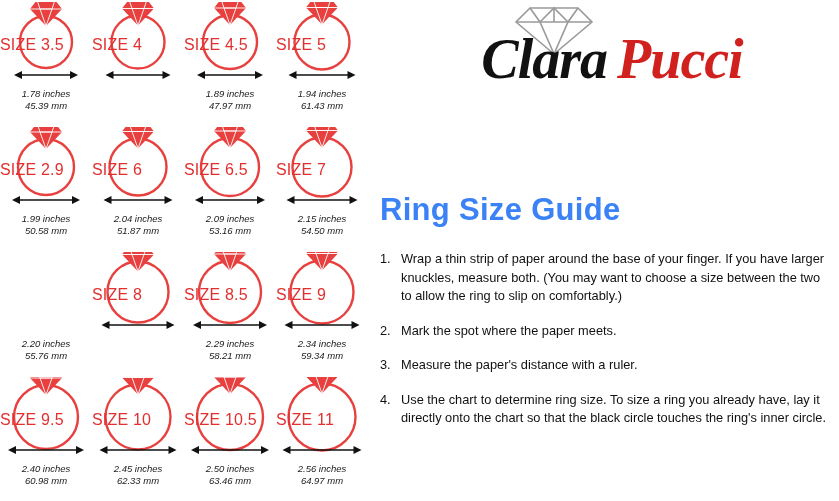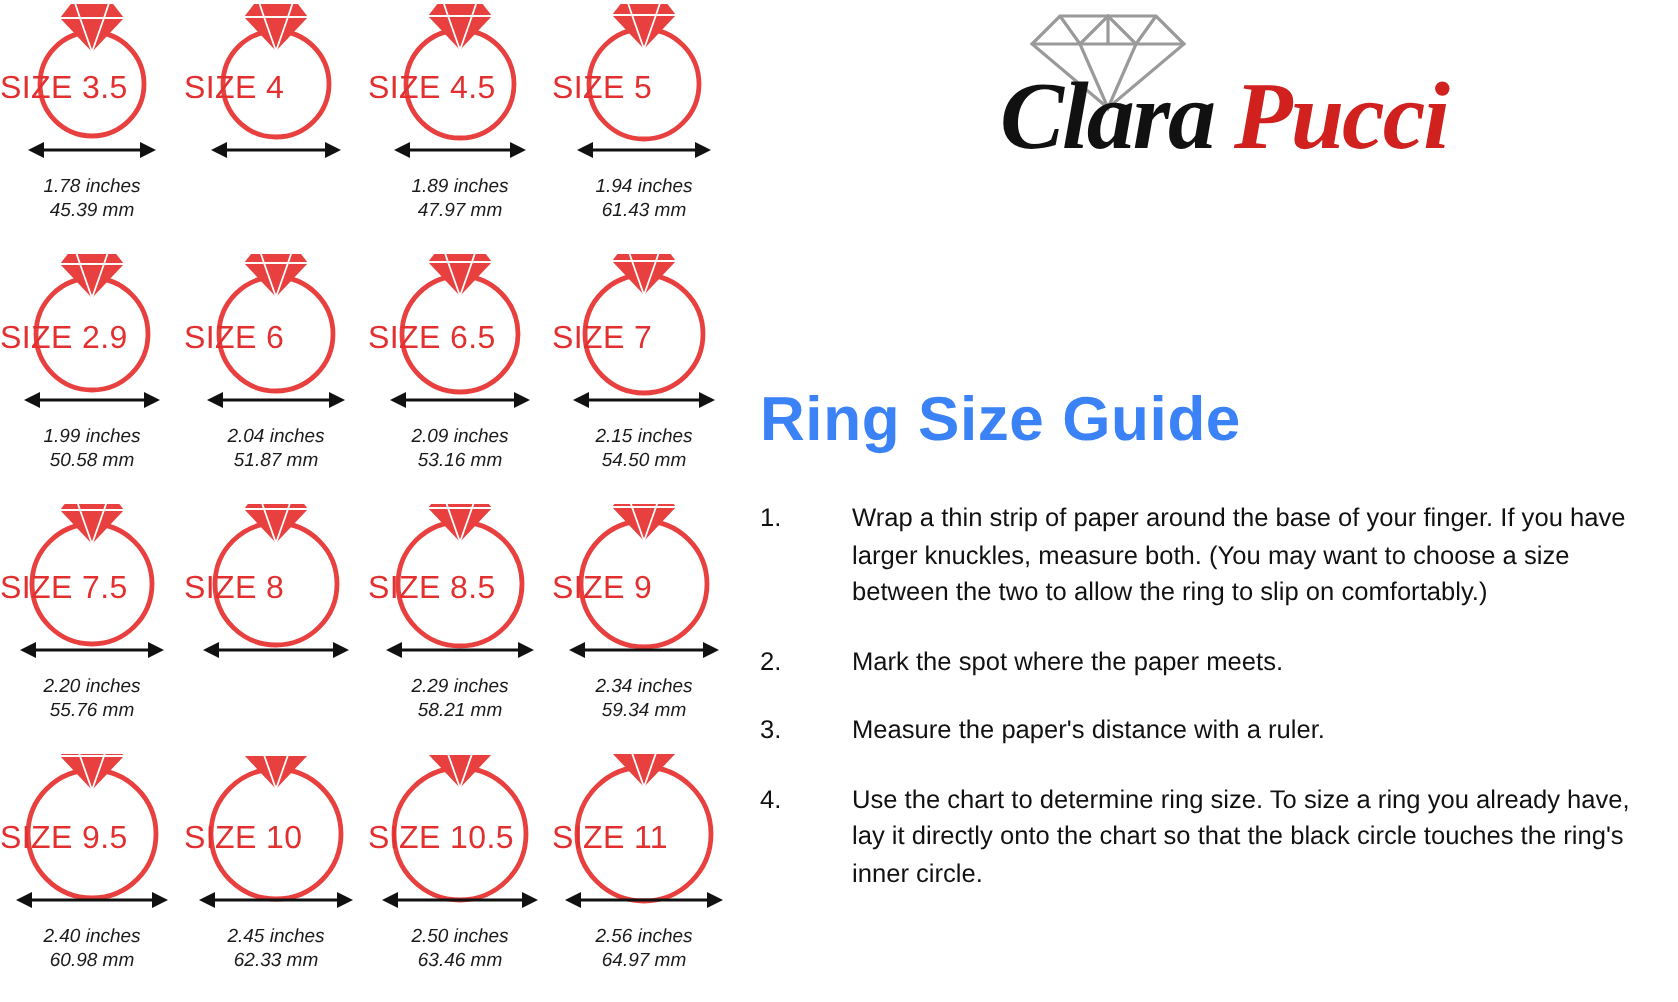--- a/index.html
+++ b/index.html
@@ -98,21 +98,21 @@
   }
   .brand-text {
     position: absolute;
     left: 20px;
     top: 26px;
     width: 440px;
     height: 72px;
     text-align: center;
     font-family: "Liberation Serif", serif;
     font-style: italic;
-    font-size: 48px;
+    font-size: 56px;
     line-height: 66px;
     white-space: nowrap;
     letter-spacing: -1px;
   }
   .brand-first { color: #111111; font-weight: bold; }
   .brand-second { color: #d0211f; font-weight: bold; margin-left: 10px; }
 
   .guide-title {
     position: absolute;
     left: 8px;
@@ -134,21 +134,20 @@
     color: #111111;
     margin-bottom: 16px;
     display: flex;
   }
   .step-num {
     width: 21px;
     flex: 0 0 21px;
   }
   .step-text {
     flex: 1 1 auto;
-    margin-left: 25px;
   }
 </style>
 </head>
 <body>
 
 <div class="page">
 
   <div class="grid" id="ring-grid">
       <div class="cell">
         <div class="ring-wrap">
@@ -356,41 +355,20 @@
             <path d="M10.5,7 L18.5,3 L18.5,11 Z" fill="#111"></path>
             <path d="M81.5,7 L73.5,3 L73.5,11 Z" fill="#111"></path>
           </svg>
         </div>
         <div class="meas">
           <div>2.15 inches</div>
           <div>54.50 mm</div>
         </div>
       </div>
       <div class="cell">
-        <div class="ring-wrap">
-          <svg class="ring-svg" width="92" height="76" viewBox="0 0 92 76">
-            <circle cx="46" cy="40" r="30" fill="none" stroke="#e8403f" stroke-width="2.4"></circle>
-            <g fill="#e8403f">
-              <path d="M30,3 L62,3 L46,20 Z"></path>
-              <path d="M30,3 L37,-6 L55,-6 L62,3 Z"></path>
-            </g>
-            <g stroke="#ffffff" stroke-width="0.9" fill="none">
-              <path d="M30,3 L62,3"></path>
-              <path d="M37,-6 L40,3 L46,20"></path>
-              <path d="M55,-6 L52,3 L46,20"></path>
-              <path d="M40,3 L52,3"></path>
-            </g>
-          </svg>
-          <div class="size-label">SIZE 7.5</div>
-          <svg class="arrow-svg" width="92" height="14" viewBox="0 0 92 14">
-            <line x1="16" y1="7" x2="76" y2="7" stroke="#111" stroke-width="1.4"></line>
-            <path d="M10,7 L18,3 L18,11 Z" fill="#111"></path>
-            <path d="M82,7 L74,3 L74,11 Z" fill="#111"></path>
-          </svg>
-        </div>
         <div class="meas">
           <div>2.20 inches</div>
           <div>55.76 mm</div>
         </div>
       </div>
       <div class="cell">
         <div class="ring-wrap">
           <svg class="ring-svg" width="92" height="76" viewBox="0 0 92 76">
             <circle cx="46" cy="40" r="30.5" fill="none" stroke="#e8403f" stroke-width="2.4"></circle>
             <g fill="#e8403f">

